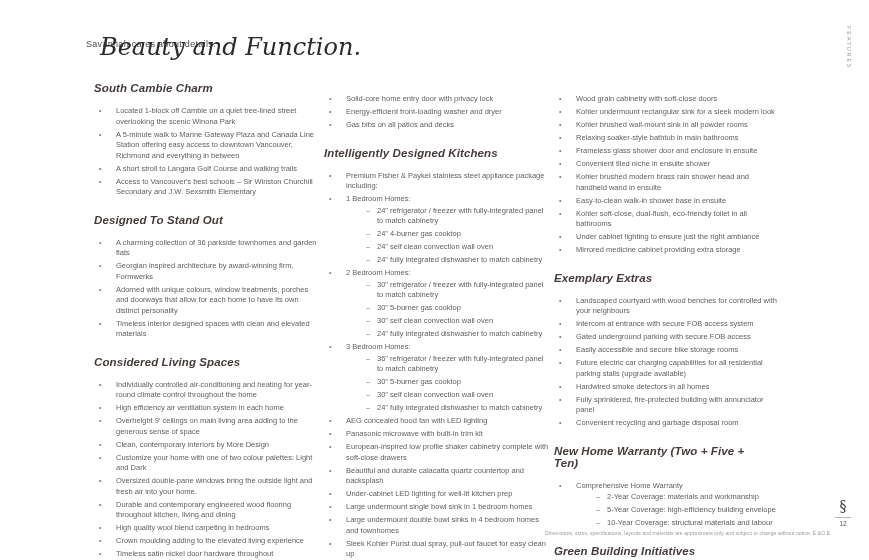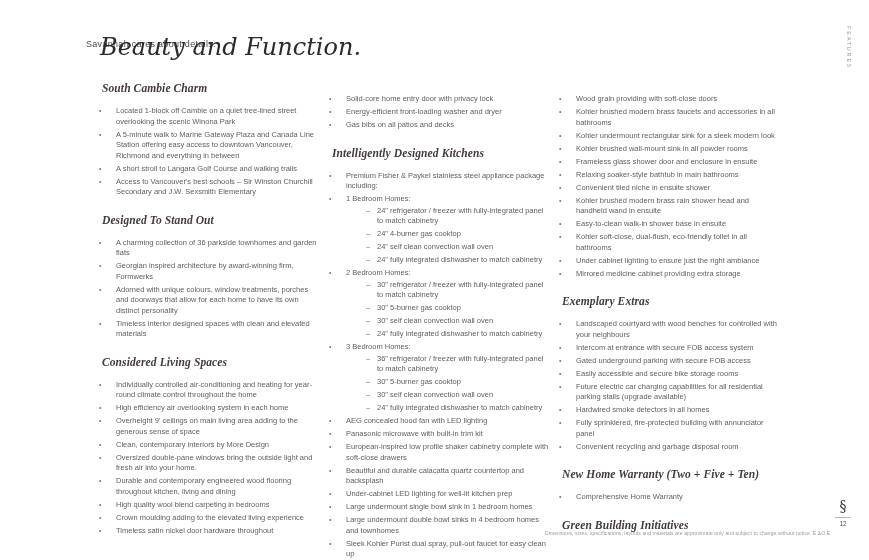--- a/index.html
+++ b/index.html
@@ -16,22 +16,22 @@
     position:absolute; left:100px; top:33px; margin:0;
     font-family:"DejaVu Serif", serif; font-style:italic; font-weight:500;
     font-size:24px; color:#2d2a28;
   }
   .columns {
     position:absolute; left:86px; top:82px;
     display:grid; grid-template-columns:230px 230px 230px; align-items:start;
   }
   .column { width:230px; }
   .heading {
-    margin:16px 16px 7px;
-    font-family:Liberation Serif, serif; font-style:italic; font-weight:700;
+    margin:16px 8px 7px;
+    font-family:Liberation Sans, sans-serif; font-style:italic; font-weight:700;
     font-size:11.5px; color:#453c3a; letter-spacing:0.1px;
   }
   .column > .section:first-child > .heading { margin-top:0; }
   .bullets { list-style:none; margin:12px; padding:0; width:222px; }
   .item {
     position:relative; padding-left:18px; margin-bottom:2.5px;
     font-size:7.5px; line-height:10.5px; color:#5f5f5f;
   }
   .item::before {
     content:"\2022"; position:absolute; left:1px; top:0;
@@ -83,23 +83,24 @@
             <li class="item"><span class="item-text">A charming collection of 36 parkside townhomes and garden flats</span></li>
             <li class="item"><span class="item-text">Georgian inspired architecture by award-winning firm, Formwerks</span></li>
             <li class="item"><span class="item-text">Adorned with unique colours, window treatments, porches and doorways that allow for each home to have its own distinct personality</span></li>
             <li class="item"><span class="item-text">Timeless interior designed spaces with clean and elevated materials</span></li>
           </ul>
         </section>
         <section class="section">
           <h3 class="heading">Considered Living Spaces</h3>
           <ul class="bullets">
             <li class="item"><span class="item-text">Individually controlled air-conditioning and heating for year-round climate control throughout the home</span></li>
-            <li class="item"><span class="item-text">High efficiency air overlooking system in each home</span></li>
+            <li class="item"><span class="item-text">High efficiency air ventilation system in each home</span></li>
             <li class="item"><span class="item-text">Overheight 9' ceilings on main living area adding to the generous sense of space</span></li>
             <li class="item"><span class="item-text">Clean, contemporary interiors by More Design</span></li>
+            <li class="item"><span class="item-text">Customize your home with one of two colour palettes: Light and Dark</span></li>
             <li class="item"><span class="item-text">Oversized double-pane windows bring the outside light and fresh air into your home.</span></li>
             <li class="item"><span class="item-text">Durable and contemporary engineered wood flooring throughout kitchen, living and dining</span></li>
             <li class="item"><span class="item-text">High quality wool blend carpeting in bedrooms</span></li>
             <li class="item"><span class="item-text">Crown moulding adding to the elevated living experience</span></li>
             <li class="item"><span class="item-text">Timeless satin nickel door hardware throughout</span></li>
           </ul>
         </section>
       </div>
       <div class="column">
         <section class="section">
@@ -139,26 +140,25 @@
             <li class="item"><span class="item-text">Large undermount single bowl sink in 1 bedroom homes</span></li>
             <li class="item"><span class="item-text">Large undermount double bowl sinks in 4 bedroom homes and townhomes</span></li>
             <li class="item"><span class="item-text">Sleek Kohler Purist dual spray, pull-out faucet for easy clean up</span></li>
             <li class="item"><span class="item-text">Satin brass hardware throughout</span></li>
           </ul>
         </section>
       </div>
       <div class="column">
         <section class="section">
           <ul class="bullets">
-            <li class="item"><span class="item-text">Wood grain providing with soft-close doors</span></li>
-            <li class="item"><span class="item-text">Kohler brushed modern brass faucets and accessories in all bathrooms</span></li>
+            <li class="item"><span class="item-text">Wood grain cabinetry with soft-close doors</span></li>
             <li class="item"><span class="item-text">Kohler undermount rectangular sink for a sleek modern look</span></li>
             <li class="item"><span class="item-text">Kohler brushed wall-mount sink in all powder rooms</span></li>
+            <li class="item"><span class="item-text">Relaxing soaker-style bathtub in main bathrooms</span></li>
             <li class="item"><span class="item-text">Frameless glass shower door and enclosure in ensuite</span></li>
-            <li class="item"><span class="item-text">Relaxing soaker-style bathtub in main bathrooms</span></li>
             <li class="item"><span class="item-text">Convenient tiled niche in ensuite shower</span></li>
             <li class="item"><span class="item-text">Kohler brushed modern brass rain shower head and handheld wand in ensuite</span></li>
             <li class="item"><span class="item-text">Easy-to-clean walk-in shower base in ensuite</span></li>
             <li class="item"><span class="item-text">Kohler soft-close, dual-flush, eco-friendly toilet in all bathrooms</span></li>
             <li class="item"><span class="item-text">Under cabinet lighting to ensure just the right ambiance</span></li>
             <li class="item"><span class="item-text">Mirrored medicine cabinet providing extra storage</span></li>
           </ul>
         </section>
         <section class="section">
           <h3 class="heading">Exemplary Extras</h3>
@@ -169,21 +169,25 @@
             <li class="item"><span class="item-text">Easily accessible and secure bike storage rooms</span></li>
             <li class="item"><span class="item-text">Future electric car charging capabilities for all residential parking stalls (upgrade available)</span></li>
             <li class="item"><span class="item-text">Hardwired smoke detectors in all homes</span></li>
             <li class="item"><span class="item-text">Fully sprinklered, fire-protected building with annunciator panel</span></li>
             <li class="item"><span class="item-text">Convenient recycling and garbage disposal room</span></li>
           </ul>
         </section>
         <section class="section">
           <h3 class="heading">New Home Warranty (Two + Five + Ten)</h3>
           <ul class="bullets">
-            <li class="item"><span class="item-text">Comprehensive Home Warranty</span></li>
+            <li class="item"><span class="item-text">Comprehensive Home Warranty</span><ul class="subs">
+                <li class="sub-item">2-Year Coverage: materials and workmanship</li>
+                <li class="sub-item">5-Year Coverage: high-efficiency building envelope</li>
+                <li class="sub-item">10-Year Coverage: structural materials and labour</li>
+              </ul></li>
           </ul>
         </section>
         <section class="section">
           <h3 class="heading">Green Building Initiatives</h3>
         </section>
       </div>
     </main>
 
   <div class="side-label">FEATURES</div>
 

